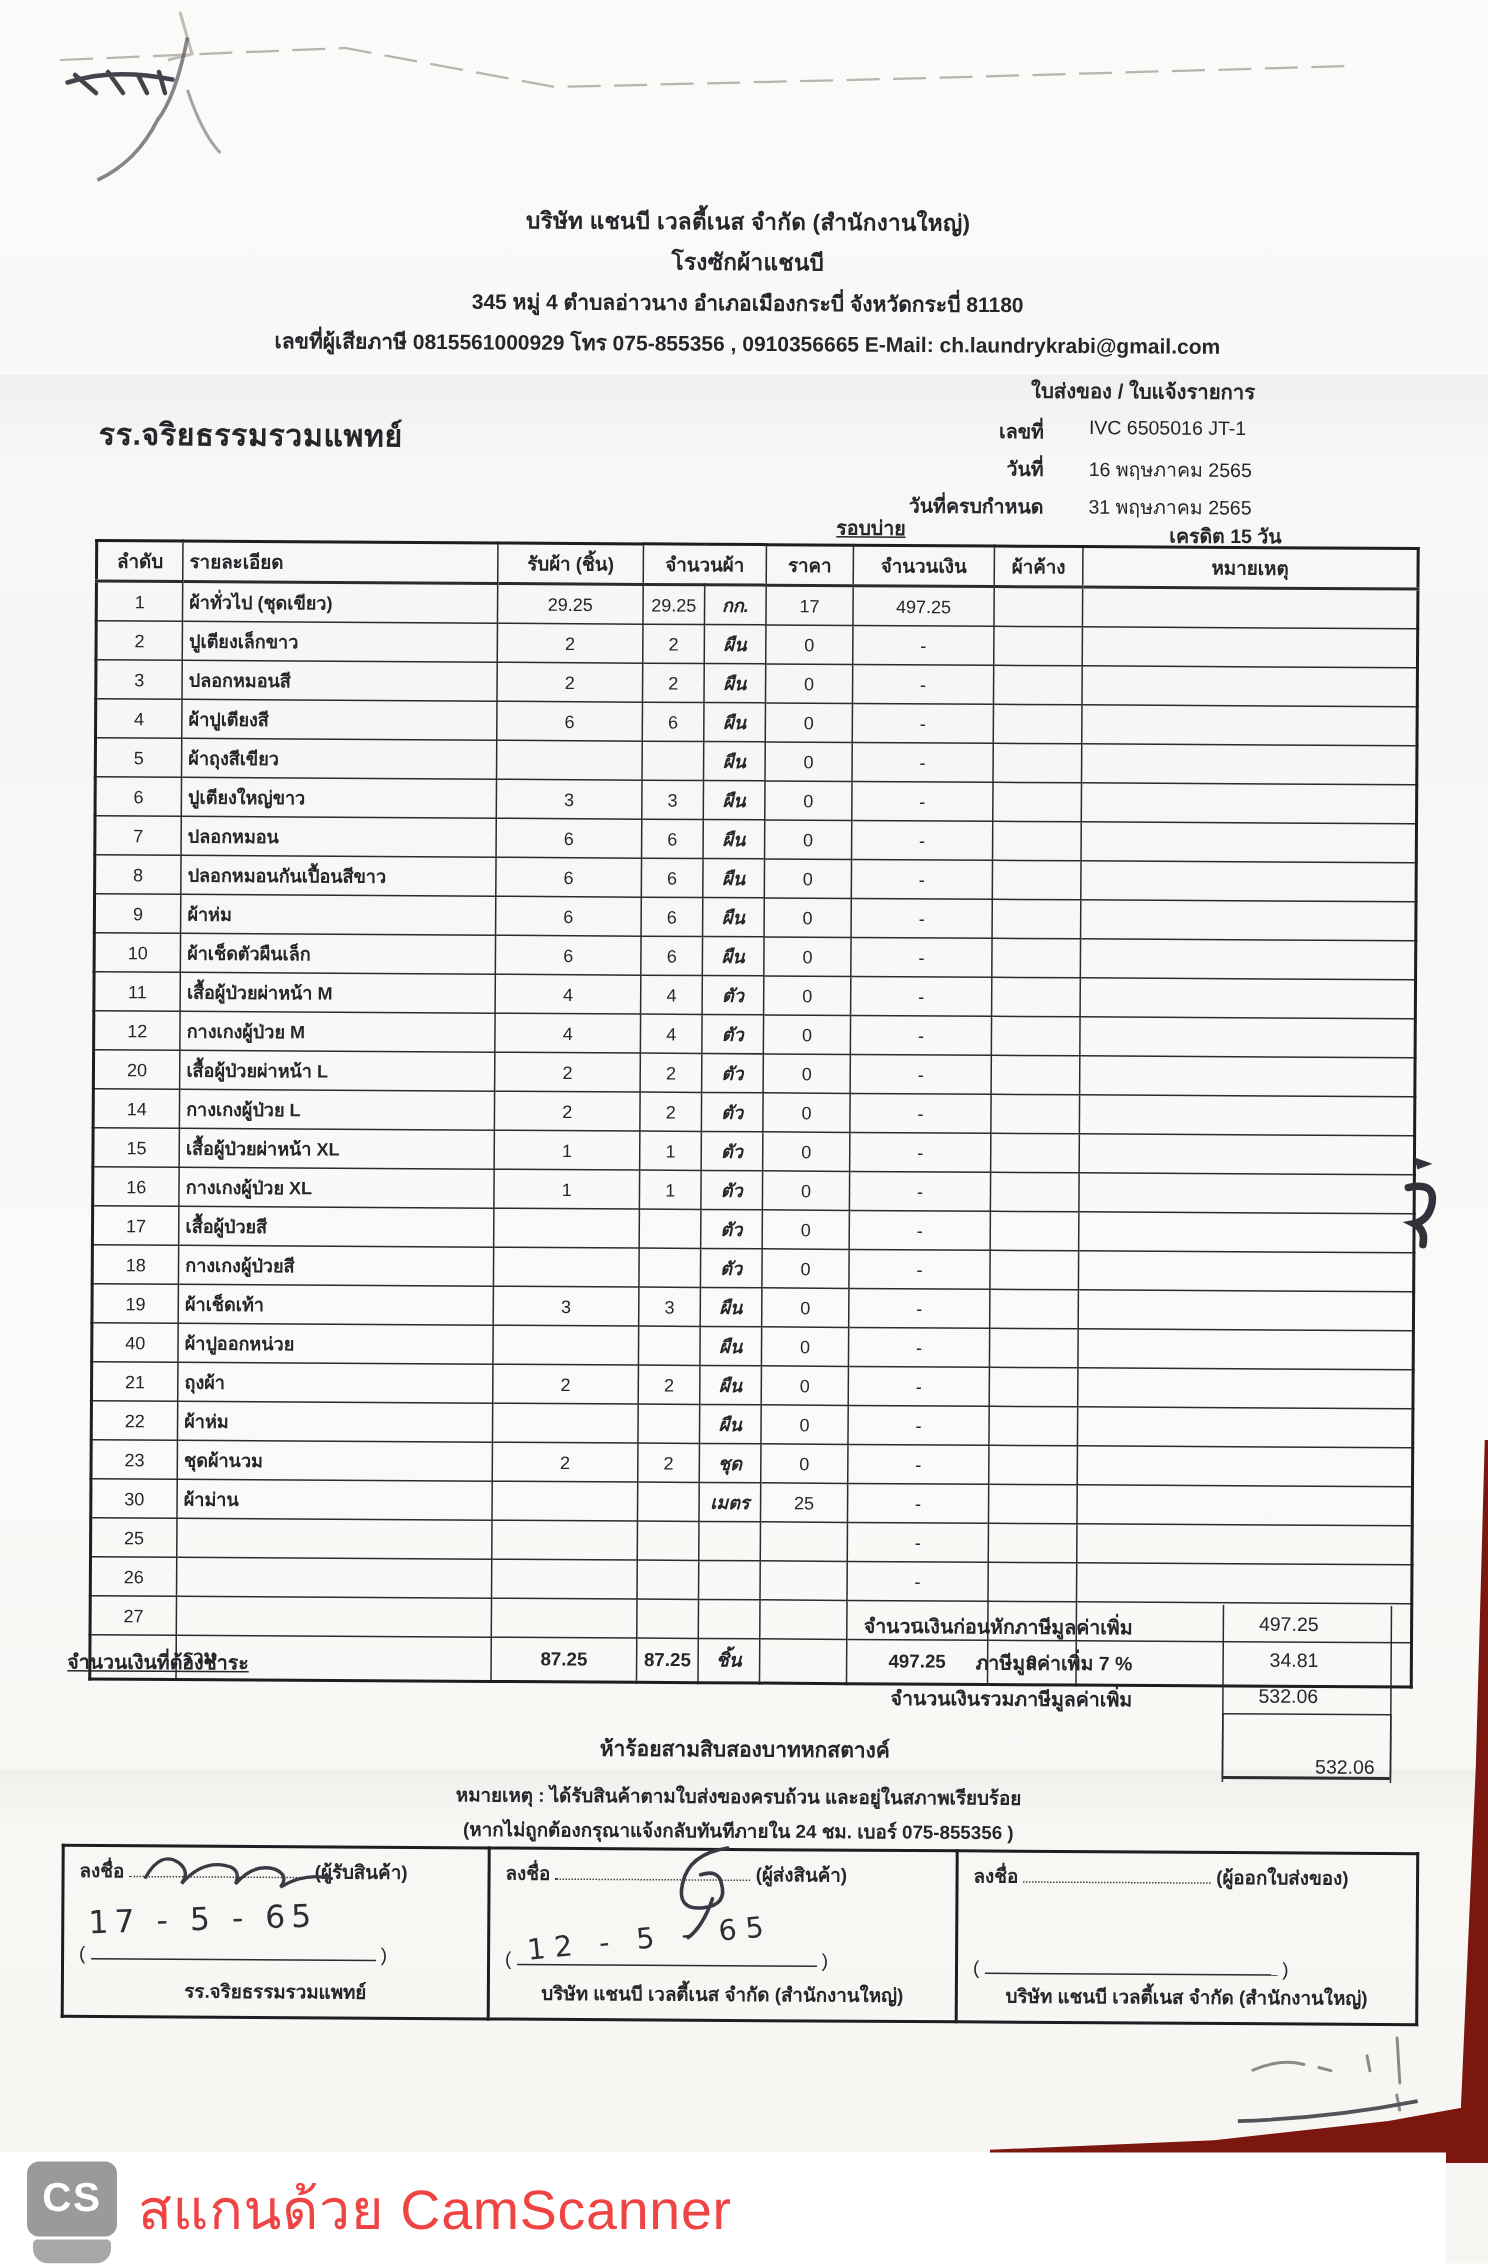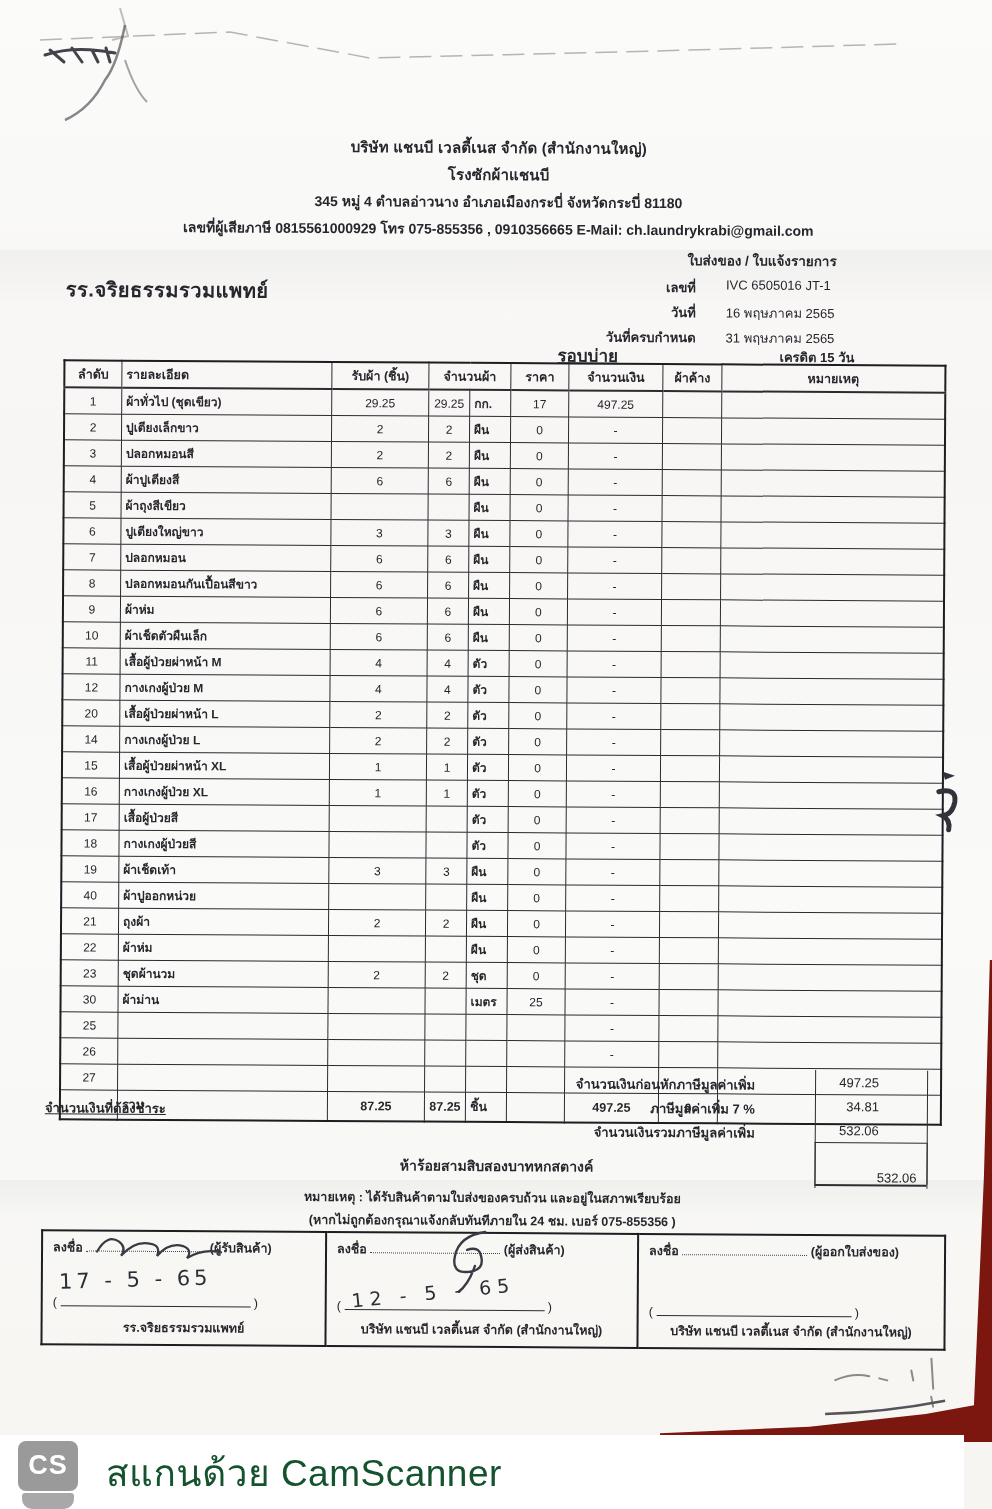--- a/index.html
+++ b/index.html
@@ -13,33 +13,33 @@
   .ctr{text-align:center;}
   .hdr1{font-size:15px;font-weight:bold;letter-spacing:.2px;}
   .hdr2{font-size:14px;font-weight:bold;}
   .custname{font-size:20px;font-weight:bold;letter-spacing:.5px;}
   .doc-type{font-size:13.5px;font-weight:bold;}
   .meta{font-size:13px;}
   .meta table{border-collapse:collapse;}
   .meta td{padding:2px 4px;vertical-align:top;}
   .meta .lab{text-align:right;font-weight:bold;min-width:130px;}
   .meta .val{text-align:left;min-width:170px;padding-left:26px;}
-  .roundlbl{font-size:17px;font-weight:bold;text-decoration:underline;}
+  .roundlbl{font-size:13px;font-weight:bold;text-decoration:underline;}
   .creditlbl{font-size:13px;font-weight:bold;}
 
   table.items{border-collapse:collapse;table-layout:fixed;width:868px;font-size:12px;}
   table.items th,table.items td{border:1px solid #2b2b30;padding:1px 4px;height:23px;
       overflow:hidden;white-space:nowrap;}
   table.items thead th{font-weight:bold;font-size:12.5px;border-bottom-width:2px;}
   table.items{border:2px solid #1d1d22;}
   .c-no{text-align:center;width:48px;}
   .c-desc{text-align:left;width:201px;font-weight:bold;font-size:12px;}
   .c-num{text-align:center;width:88px;}
   .c-qty{width:73px;text-align:center;}
-  .c-unit{width:42px;font-weight:bold;}
+  .c-unit{width:42px;text-align:center;font-weight:bold;font-style:italic;}
   .c-price{width:49px;text-align:center;margin-left:40px;}
   .c-amt{width:85px;text-align:center;}
   .c-pend{width:50px;text-align:center;}
   .c-note{width:214px;}
   tr.totalrow td{font-weight:bold;height:26px;font-size:12.5px;}
 
   .sumwrap{font-size:13px;}
   .sumrow{position:absolute;width:868px;}
   .sumlab{position:absolute;right:172px;text-align:right;font-weight:bold;width:400px;}
   .sumval{position:absolute;right:48px;text-align:right;width:110px;}
@@ -61,21 +61,21 @@
   .hw-date2{font-size:19px;letter-spacing:6px;transform:rotate(-6deg);}
 
   .redwedge{position:absolute;background:#7b170f;}
   .footer{position:absolute;left:0;bottom:0;width:964px;height:74px;background:#ffffff;}
   .cs-logo{position:absolute;left:18px;top:6px;width:56px;height:62px;}
   .cs-top{position:absolute;left:0;top:0;width:52px;height:42px;border:4px solid #9a9a9a;
           border-radius:8px;background:#9a9a9a;color:#fff;font-weight:bold;font-size:27px;
           text-align:center;line-height:40px;letter-spacing:1px;}
   .cs-bot{position:absolute;left:4px;top:52px;width:52px;height:16px;background:#a8a8a8;
           border-radius:3px 3px 10px 10px;}
-  .cs-text{position:absolute;left:92px;top:8px;font-size:37px;color:#14532d;letter-spacing:.5px;margin-left:14px;}
+  .cs-text{position:absolute;left:92px;top:8px;font-size:37px;color:#ef4444;letter-spacing:.5px;}
   svg{display:block;}
 </style>
 </head>
 <body>
 
 <div class="scan">
 
   <svg class="abs" style="left:0;top:0;" width="992" height="140">
     <path d="M40 40 L230 32 L370 58 L620 52 L900 44" stroke="#b9b4ae" stroke-width="1.5" fill="none" stroke-dasharray="22 9"></path>
     <path d="M120 8 L128 36 L112 40" stroke="#c2bcb5" stroke-width="2" fill="none"></path>

